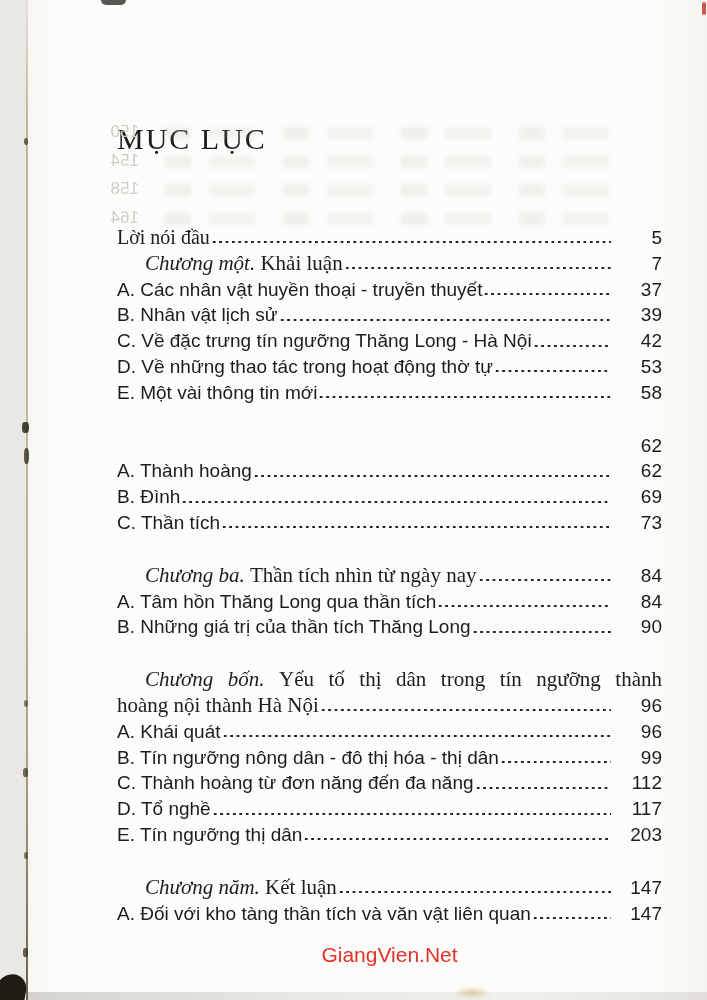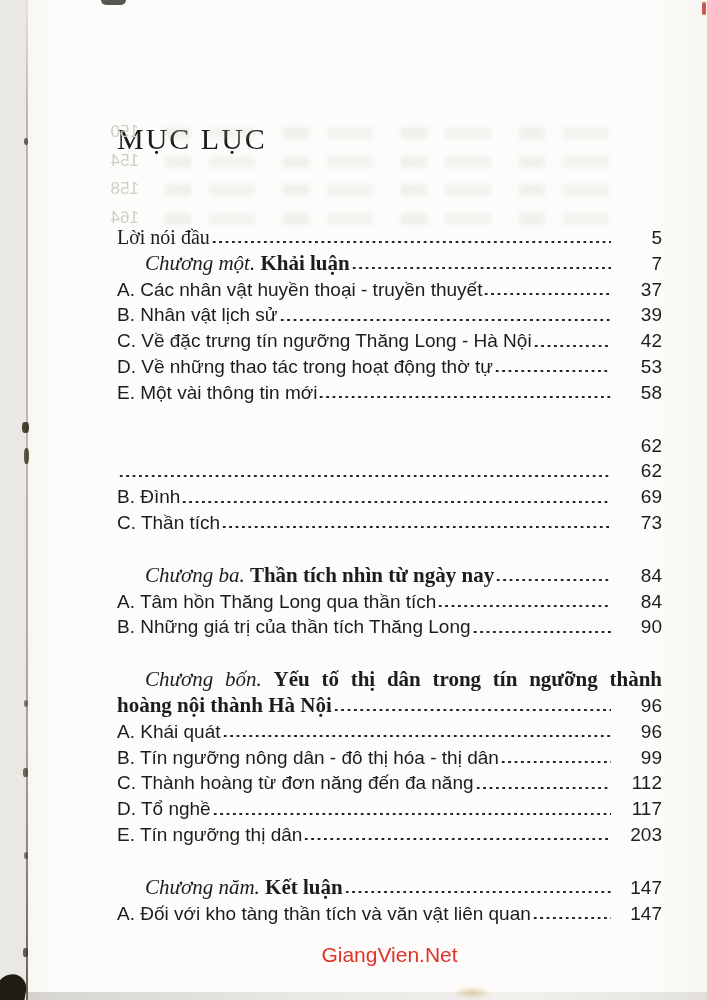--- a/index.html
+++ b/index.html
@@ -77,21 +77,21 @@
     position:absolute;left:90px;top:225px;width:545px;color:#1d1c1a;
   }
   .row{
     display:flex;align-items:center;height:25.8px;line-height:25.8px;
     font-size:19px;white-space:nowrap;
   }
   .row.gap{margin-top:27px;}
   .label{flex:0 0 auto;}
   .serif-label{font-family:"Liberation Serif",serif;font-size:20px;}
   .ch-it{font-family:"Liberation Serif",serif;font-style:italic;font-size:21px;margin-left:28px;}
-  .ch-bd{font-family:"Liberation Serif",serif;font-weight:700;font-size:21px;}
+  .ch-bd{font-family:"Liberation Serif",serif;font-weight:400;font-size:21px;}
   .dots{
     flex:1 1 auto;align-self:stretch;margin:0 3px 0 1px;
     background-image:radial-gradient(circle,#232321 1.2px,rgba(0,0,0,0) 1.45px);
     background-size:6.4px 6.4px;background-repeat:repeat-x;
     background-position:left bottom 5px;
   }
   .dots.nodots{background:none;}
   .num{flex:0 0 48px;text-align:right;font-size:19px;}
   .wrap1{display:block;text-align:justify;text-align-last:justify;white-space:normal;}
   
@@ -143,20 +143,21 @@
       <div class="row">
         <span class="label">E. Một vài thông tin mới</span>
         <span class="dots"></span>
         <span class="num">58</span>
       </div>
       <div class="row gap">
         <span class="dots nodots"></span>
         <span class="num">62</span>
       </div>
       <div class="row">
+        <span class="label">A. Thành hoàng</span>
         <span class="dots"></span>
         <span class="num">62</span>
       </div>
       <div class="row">
         <span class="label">B. Đình</span>
         <span class="dots"></span>
         <span class="num">69</span>
       </div>
       <div class="row">
         <span class="label">C. Thần tích</span>

